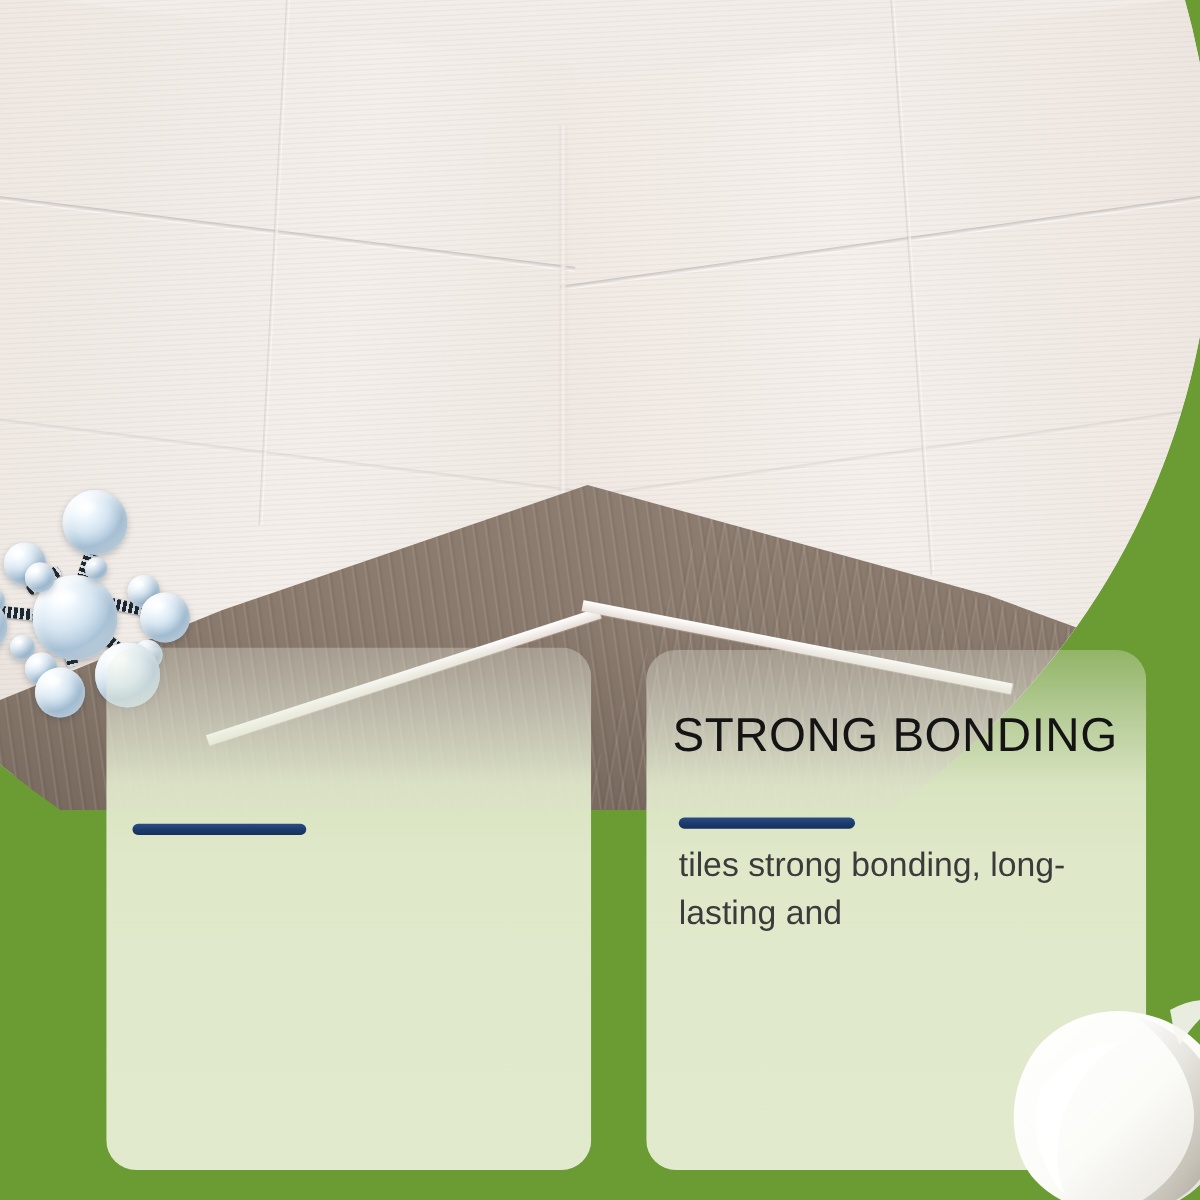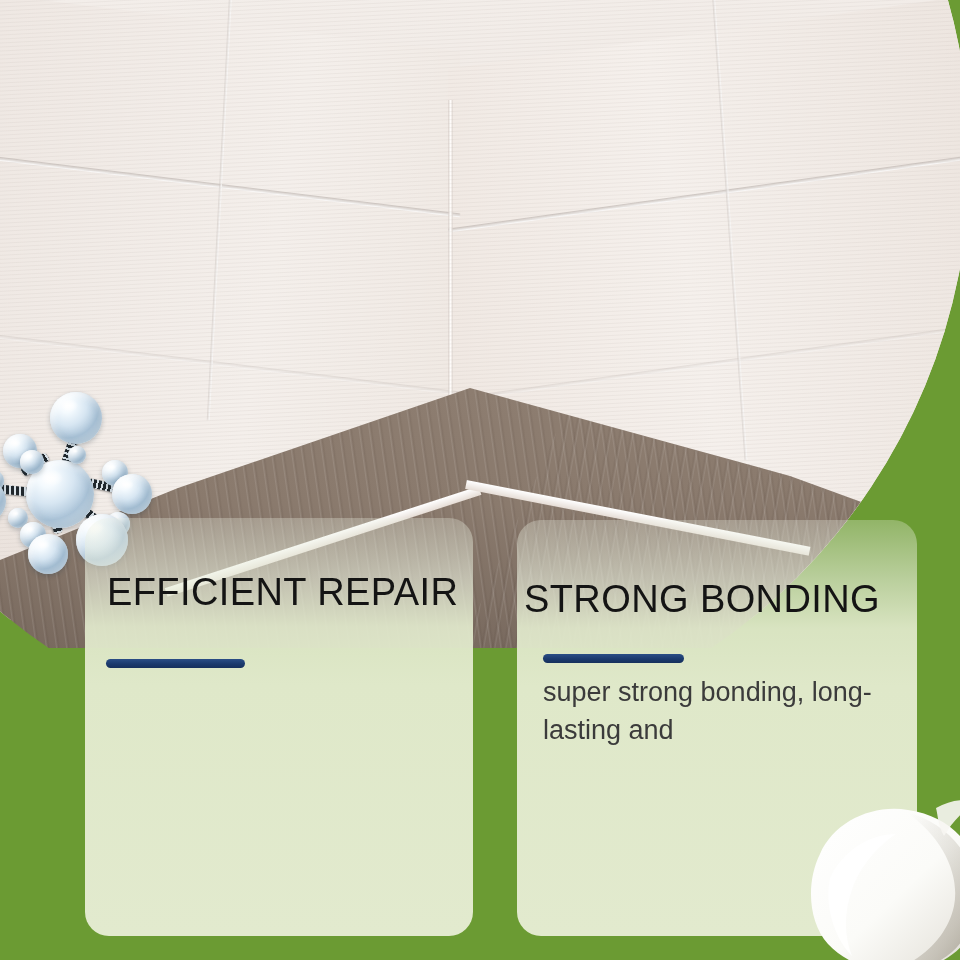--- a/index.html
+++ b/index.html
@@ -208,21 +208,21 @@
     font-weight:400;
   }
 
   #card-left  { left:85px;  top:518px;  width:388px; height:418px; }
   #card-right { left:517px; top:520px;  width:400px; height:416px; }
 
   #card-left  .card-title { left:22px; top:53px; }
   #card-left  .rule       { left:21px; top:141px; width:139px; }
   #card-left  .card-text  { left:21px; top:157px; width:350px; }
 
-  #card-right .card-title { left:7px; top:48px;margin-top:10px; }
+  #card-right .card-title { left:21px; top:48px; }
   #card-right .rule       { left:26px; top:134px; width:141px; }
   #card-right .card-text  { left:26px; top:153px; width:340px; }
 
   
   .cream {
     position:absolute;
     left:786px; top:782px;
     width:200px; height:190px;
     z-index:12;
   }
@@ -284,31 +284,30 @@
     <div class="atom" style="left:118px; top:78px;  width:26px; height:26px;"></div>
     <div class="atom" style="left:128px; top:92px;  width:40px; height:40px;"></div>
     <div class="atom" style="left:122px; top:130px; width:24px; height:24px;"></div>
     <div class="atom" style="left:92px;  top:132px; width:52px; height:52px;"></div>
     <div class="atom" style="left:84px;  top:64px;  width:18px; height:18px;"></div>
   </div>
 
   <div class="card" id="card-left">
     <div class="card-bg"></div>
     <div class="card-body">
-      <div class="card-title">EFFICIENT REPAIR</div>
       <div class="rule"></div>
     </div>
   </div>
 
   <div class="card" id="card-right">
     <div class="card-bg"></div>
     <div class="card-body">
       <div class="card-title">STRONG BONDING</div>
       <div class="rule"></div>
-      <div class="card-text">super strong bonding, long-lasting and</div>
+      <div class="card-text">tiles strong bonding, long-lasting and</div>
     </div>
   </div>
 
   <div class="cream">
     <svg viewBox="0 0 200 190" xmlns="http://www.w3.org/2000/svg">
       <defs>
         <linearGradient id="creamGrad" x1="0" y1="0" x2="1" y2="1">
           <stop offset="0%" stop-color="#ffffff"></stop>
           <stop offset="52%" stop-color="#fbfbf8"></stop>
           <stop offset="78%" stop-color="#eceae4"></stop>

